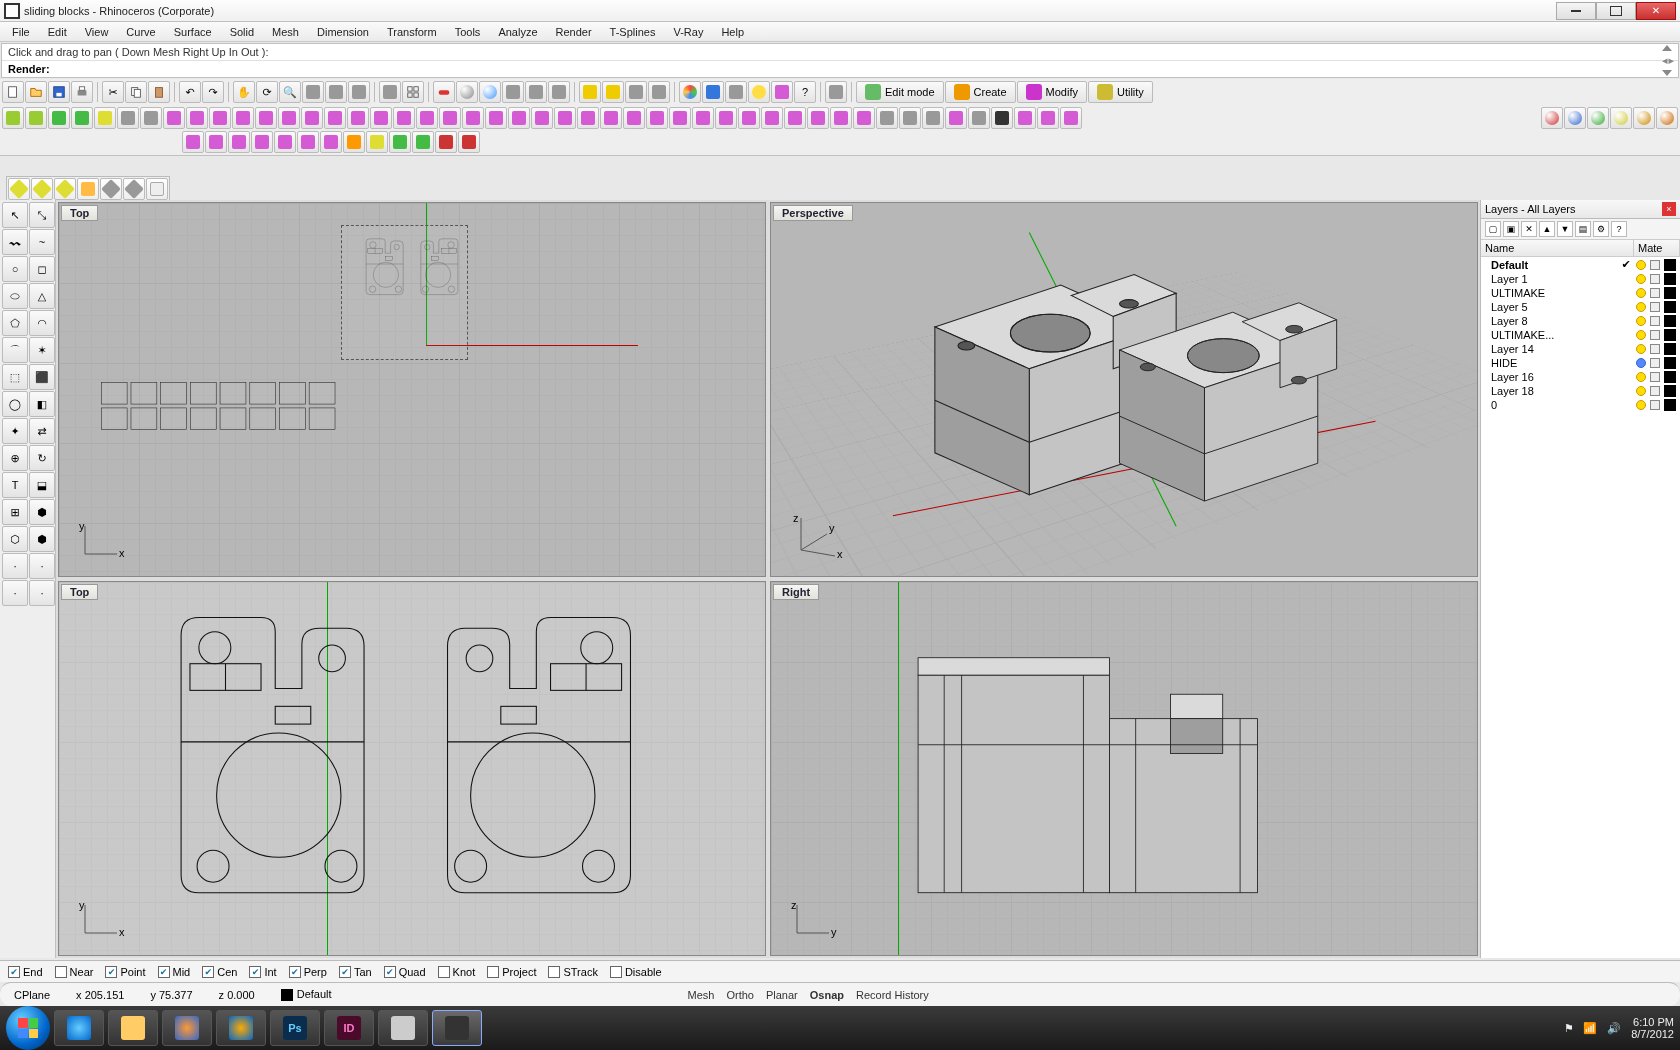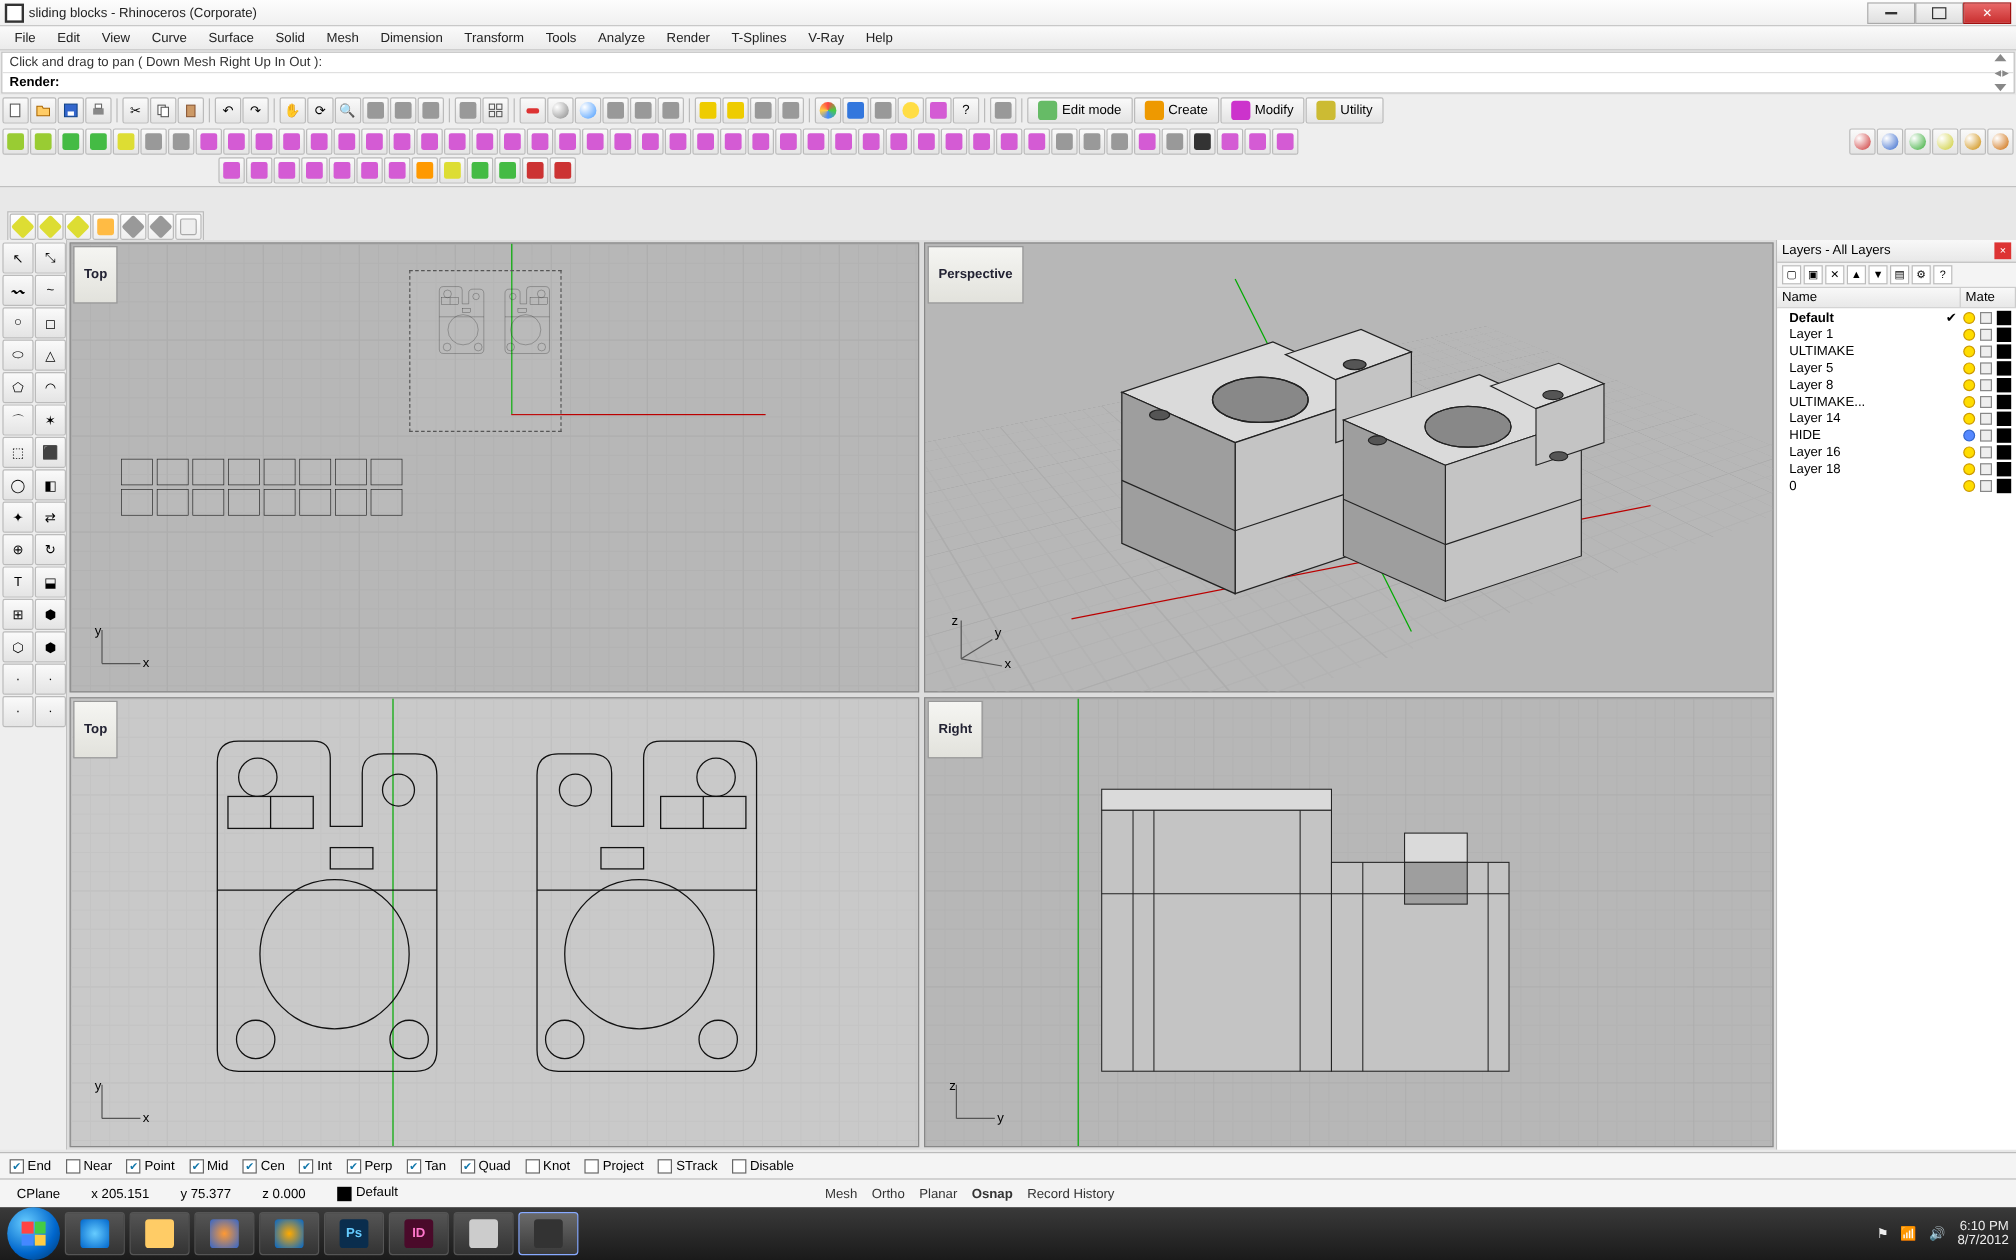--- a/index.html
+++ b/index.html
@@ -52,21 +52,21 @@
   .mini-tb{position:absolute; left:6px; top:176px; display:flex; gap:1px; background:#eee; border:1px solid #bbb; padding:1px;}
   .mini-tb .tbtn{background:linear-gradient(#fff,#eee);}
 
   
   .workarea{position:absolute; left:0; top:200px; right:0; bottom:48px; display:flex;}
   .left-tools{width:56px; background:#eee; border-right:1px solid #c0c0c0; display:grid; grid-template-columns:repeat(2,26px); grid-auto-rows:26px; gap:1px; padding:2px; align-content:start;}
   .lt{background:linear-gradient(#fafafa,#e4e4e4);border:1px solid #bbb;border-radius:2px;display:flex;align-items:center;justify-content:center;}
 
   .viewports{flex:1;display:grid;grid-template-columns:1fr 1fr;grid-template-rows:1fr 1fr;gap:4px;padding:2px;background:#ddd;}
   .vp{background:#b7b7b7;border:1px solid #888;position:relative;overflow:hidden;}
-  .vp-title{position:absolute;top:2px;left:2px;background:linear-gradient(#f5f5f2,#e2e2dc);border:1px solid #999;padding:17px 8px;font-weight:bold;color:#223; z-index:5;}
+  .vp-title{position:absolute;top:2px;left:2px;background:linear-gradient(#f5f5f2,#e2e2dc);border:1px solid #999;padding:1px 8px;font-weight:bold;color:#223; z-index:5;}
   .vp-grid{position:absolute;inset:0;background-image:
      linear-gradient(#9a9a9a 1px,transparent 1px),
      linear-gradient(90deg,#9a9a9a 1px,transparent 1px),
      linear-gradient(#aaa 1px,transparent 1px),
      linear-gradient(90deg,#aaa 1px,transparent 1px);
      background-size:80px 80px,80px 80px,16px 16px,16px 16px; opacity:.35;}
   .axis{position:absolute;left:18px;bottom:12px;font-size:10px;color:#555;}
   .vp .redline{position:absolute;height:1px;background:#b00;}
   .vp .grnline{position:absolute;width:1px;background:#0a0;}
 
@@ -121,21 +121,21 @@
   .flag div:nth-child(3){background:#48f;} .flag div:nth-child(4){background:#fc4;}
   .tb-app{width:50px;height:36px;border:1px solid #555;background:linear-gradient(#555,#333);border-radius:3px;display:flex;align-items:center;justify-content:center;}
   .tb-app.active{background:linear-gradient(#6a6a6a,#3a3a3a);border-color:#8af;}
   .ai{width:24px;height:24px;border-radius:3px;}
   .tray{margin-left:auto;display:flex;align-items:center;gap:10px;color:#eee;}
   .tray-time{text-align:right;line-height:1.1;}
 
   
   .workarea{bottom:92px;}
   .osnap{bottom:68px;}
-  .statusbar{bottom:44px;}
+  .statusbar{bottom:44px;border-radius:11px;}
 
   .lf{stroke:#111;stroke-width:1.2;fill:none;}
   .fface{fill:#c4c4c4;stroke:#222;stroke-width:1;}
   .fface.l{fill:#9e9e9e;}
   .fface.t{fill:#dadada;}
   .selbox{position:absolute;border:1px dashed #555;background:rgba(255,255,255,.05);}
 </style>
 </head>
 <body>
 

